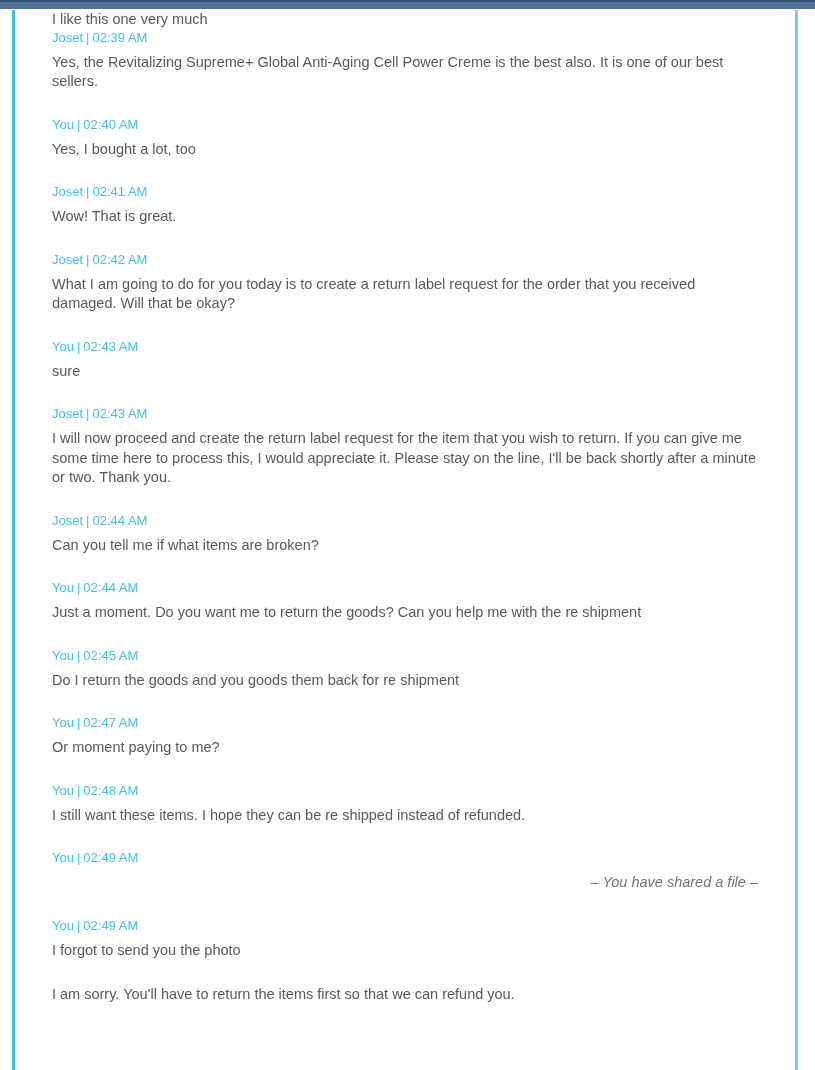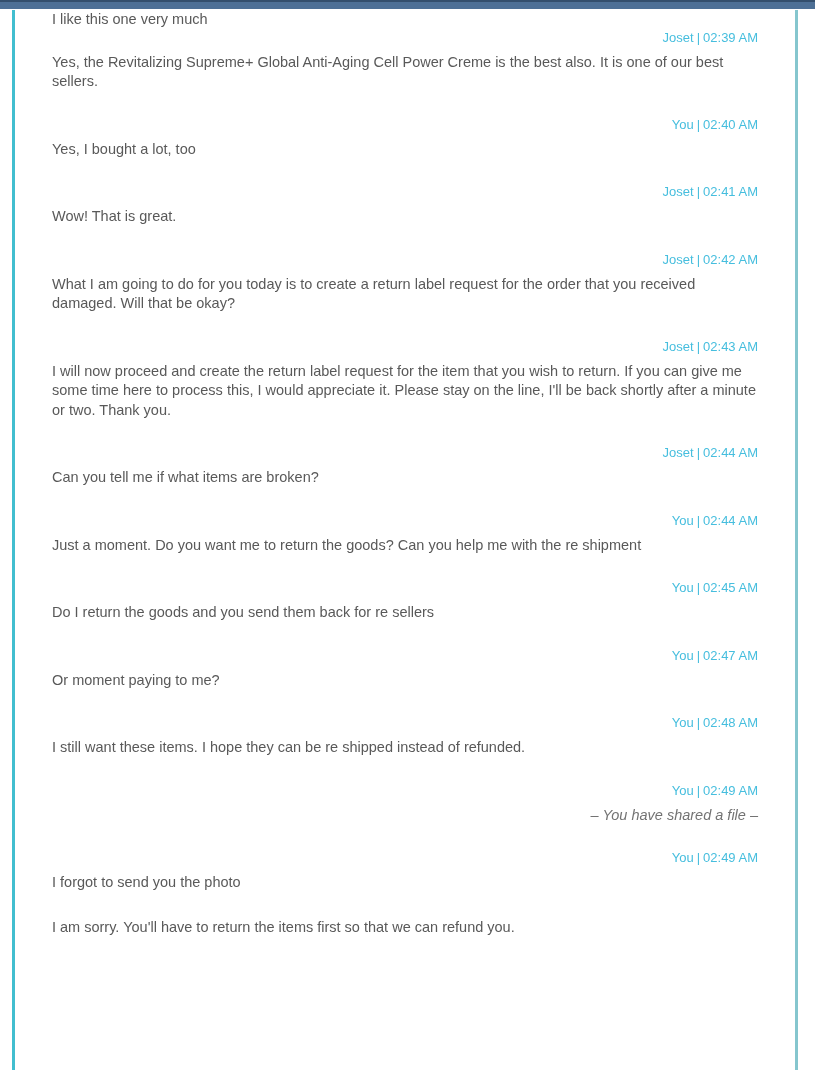--- a/index.html
+++ b/index.html
@@ -44,21 +44,20 @@
     padding-top: 6px;
   }
   .msg { margin-top: 25px; }
   .msg:first-child { margin-top: 0; }
   .msg-header {
     font-size: 13px;
     line-height: 15px;
     margin: 0 0 8px 0;
     color: #46bede;
     font-weight: 400;
-    text-align: right;
   }
   .msg-header .sep { padding: 0 3px; }
   .msg-text {
     font-size: 14.5px;
     line-height: 19.5px;
     margin: 0;
     color: #595959;
     font-weight: 400;
   }
   .msg-text.file-notice {
@@ -98,20 +97,26 @@
     <p class="msg-text">Wow! That is great.</p>
   </div>
 
   <div class="msg">
     <p class="msg-header">
       <span class="sender">Joset</span><span class="sep">|</span><span class="time">02:42 AM</span>
     </p>
     <p class="msg-text">What I am going to do for you today is to create a return label request for the order that you received damaged. Will that be okay?</p>
   </div>
 
+  <div class="msg">
+    <p class="msg-header">
+      <span class="sender">You</span><span class="sep">|</span><span class="time">02:43 AM</span>
+    </p>
+    <p class="msg-text">sure</p>
+  </div>
 
   <div class="msg">
     <p class="msg-header">
       <span class="sender">Joset</span><span class="sep">|</span><span class="time">02:43 AM</span>
     </p>
     <p class="msg-text">I will now proceed and create the return label request for the item that you wish to return. If you can give me some time here to process this, I would appreciate it. Please stay on the line, I'll be back shortly after a minute or two. Thank you.</p>
   </div>
 
   <div class="msg">
     <p class="msg-header">
@@ -124,21 +129,21 @@
     <p class="msg-header">
       <span class="sender">You</span><span class="sep">|</span><span class="time">02:44 AM</span>
     </p>
     <p class="msg-text">Just a moment. Do you want me to return the goods? Can you help me with the re shipment</p>
   </div>
 
   <div class="msg">
     <p class="msg-header">
       <span class="sender">You</span><span class="sep">|</span><span class="time">02:45 AM</span>
     </p>
-    <p class="msg-text">Do I return the goods and you send them back for re sellers</p>
+    <p class="msg-text">Do I return the goods and you goods them back for re shipment</p>
   </div>
 
   <div class="msg">
     <p class="msg-header">
       <span class="sender">You</span><span class="sep">|</span><span class="time">02:47 AM</span>
     </p>
     <p class="msg-text">Or moment paying to me?</p>
   </div>
 
   <div class="msg">

